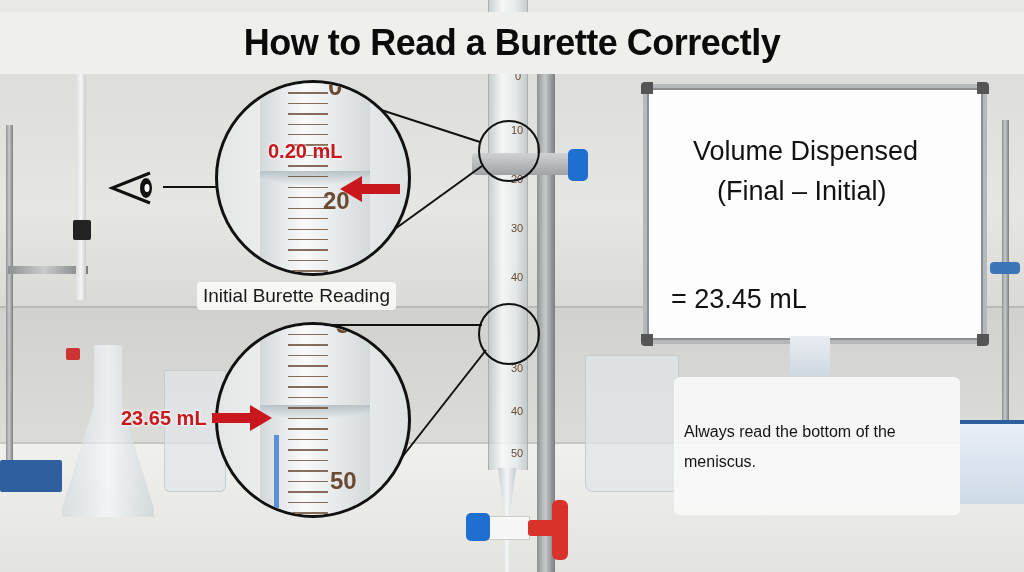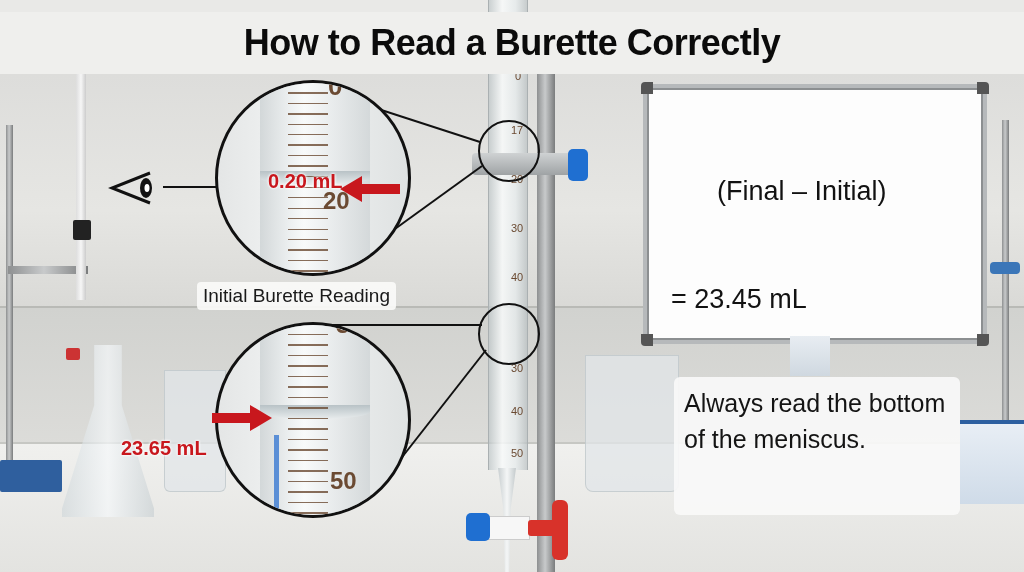--- a/index.html
+++ b/index.html
@@ -7,26 +7,26 @@
   .scene{position:absolute;left:0;top:0;width:1024px;height:572px;}
   .wall{position:absolute;left:0;top:60px;width:1024px;height:250px;background:linear-gradient(#dcdcda,#e6e6e3 60%,#d9d9d6);}
   .cabinet{position:absolute;left:0;top:306px;width:1024px;height:140px;background:linear-gradient(#d1d2cf,#dcdcd9);border-top:2px solid #b9bab6;}
   .bench{position:absolute;left:0;top:442px;width:1024px;height:130px;background:linear-gradient(#f0f0ee,#e3e3e0);border-top:2px solid #c6c7c3;}
   .title-bar{position:absolute;left:0;top:12px;width:1024px;height:62px;background:#efefed;display:flex;align-items:center;justify-content:center;}
   .title{font-size:36px;font-weight:bold;color:#0b0b0b;letter-spacing:-0.5px;}
   .abs{position:absolute;}
   .rod{background:linear-gradient(90deg,#8e9091,#c8cacb 45%,#7a7c7d);}
   .lens{position:absolute;border:3px solid #111;border-radius:50%;background:linear-gradient(90deg,#e4e6e6,#f2f4f4 40%,#dfe2e2);overflow:hidden;}
   .caption{position:absolute;background:rgba(250,250,249,0.92);border-radius:4px;font-size:19px;color:#1a1a1a;padding:3px 6px;}
-  .red-label{position:absolute;color:#c8171d;font-weight:bold;font-size:20px;text-shadow:0 0 3px #fff,0 0 3px #fff;margin-top:30px;}
+  .red-label{position:absolute;color:#c8171d;font-weight:bold;font-size:20px;text-shadow:0 0 3px #fff,0 0 3px #fff;}
   .board{position:absolute;left:643px;top:84px;width:336px;height:252px;background:#fdfdfd;border:4px solid #b6b9bb;box-shadow:0 0 0 2px #8c8f91 inset;}
   .board .corner{position:absolute;width:12px;height:12px;background:#555;}
   .board-text{position:absolute;font-size:27px;color:#121212;white-space:nowrap;}
   .tips{position:absolute;left:674px;top:377px;width:286px;height:138px;background:rgba(248,248,248,0.92);border-radius:6px;}
-  .tip{position:absolute;left:10px;font-size:25px;line-height:36px;color:#141414;width:275px;}
+  .tip{position:absolute;left:10px;font-size:16px;line-height:30px;color:#141414;width:275px;margin-top:32px;}
   .scale-num{position:absolute;font-size:11px;color:#6b4a32;}
 </style>
 </head>
 <body>
 
 <div class="scene">
   <div class="wall"></div>
   <div class="cabinet"></div>
   <div class="bench"></div>
 
@@ -44,21 +44,21 @@
   <div class="abs rod" style="left:1002px;top:120px;width:7px;height:300px;"></div>
   <div class="abs" style="left:990px;top:262px;width:30px;height:12px;background:#3b76b8;border-radius:4px;"></div>
   <div class="abs" style="left:960px;top:420px;width:64px;height:80px;background:linear-gradient(#e8eef5,#cfdbe8);border-top:4px solid #2c5fa0;"></div>
 
   <div class="abs rod" style="left:537px;top:60px;width:18px;height:512px;"></div>
 
   <div class="abs" style="left:488px;top:0;width:38px;height:470px;background:linear-gradient(90deg,rgba(190,198,200,0.7),rgba(248,250,250,0.85) 35%,rgba(230,235,236,0.8) 70%,rgba(185,192,194,0.7));border-left:1px solid #aab0b2;border-right:1px solid #aab0b2;"></div>
   <div class="abs" style="left:498px;top:468px;width:18px;height:104px;background:linear-gradient(90deg,#c9cfd1,#f4f6f6,#c4cacc);clip-path:polygon(0 0,100% 0,70% 40%,62% 100%,38% 100%,30% 40%);"></div>
   <span class="scale-num" style="left:500px;top:62px;">mL</span>
   <span class="scale-num" style="left:515px;top:70px;">0</span>
-  <span class="scale-num" style="left:511px;top:124px;">17</span>
+  <span class="scale-num" style="left:511px;top:124px;">10</span>
   <span class="scale-num" style="left:511px;top:173px;">20</span>
   <span class="scale-num" style="left:511px;top:222px;">30</span>
   <span class="scale-num" style="left:511px;top:271px;">40</span>
   <span class="scale-num" style="left:511px;top:362px;">30</span>
   <span class="scale-num" style="left:511px;top:405px;">40</span>
   <span class="scale-num" style="left:511px;top:447px;">50</span>
 
   <div class="abs" style="left:472px;top:153px;width:100px;height:22px;background:linear-gradient(#cfd2d3,#9fa3a5);border-radius:4px;"></div>
   <div class="abs" style="left:568px;top:149px;width:20px;height:32px;background:#1f6fd1;border-radius:5px;"></div>
 
@@ -108,20 +108,21 @@
   <span class="red-label" style="left:121px;top:407px;">23.65 mL</span>
   <svg class="abs" style="left:212px;top:405px;" width="60" height="26" viewBox="0 0 60 26">
     <polygon points="60,13 38,0 38,8 0,8 0,18 38,18 38,26" fill="#c8171d"></polygon>
   </svg>
 
   <div class="board">
     <div class="corner" style="left:-6px;top:-6px;border-radius:4px 0 0 0;"></div>
     <div class="corner" style="right:-6px;top:-6px;border-radius:0 4px 0 0;"></div>
     <div class="corner" style="left:-6px;bottom:-6px;border-radius:0 0 0 4px;"></div>
     <div class="corner" style="right:-6px;bottom:-6px;border-radius:0 0 4px 0;"></div>
+    <div class="board-text" style="left:46px;top:48px;">Volume Dispensed</div>
     <div class="board-text" style="left:70px;top:88px;">(Final – Initial)</div>
     <div class="board-text" style="left:24px;top:196px;">= 23.45 mL</div>
   </div>
   <div class="abs" style="left:790px;top:336px;width:40px;height:40px;background:linear-gradient(#e8edf2,#cfd8e0);"></div>
 
   <div class="tips">
     <div class="tip" style="top:8px;">Always read the bottom of the meniscus.</div>
   </div>
 
   <div class="title-bar">

